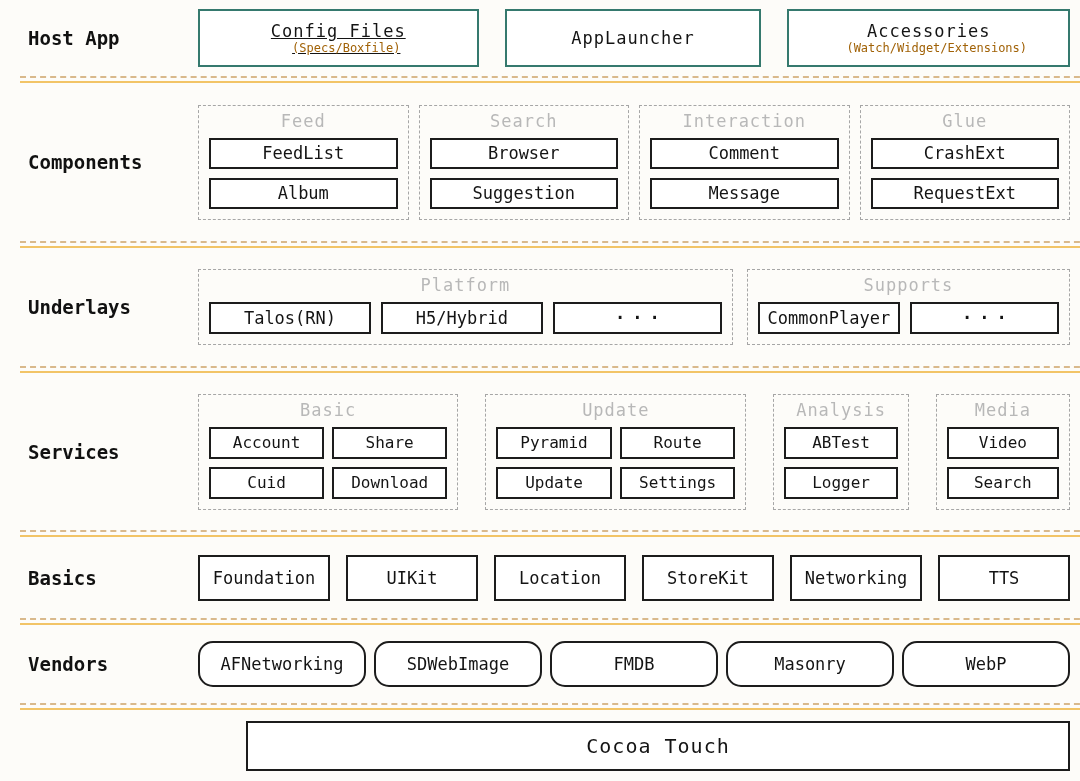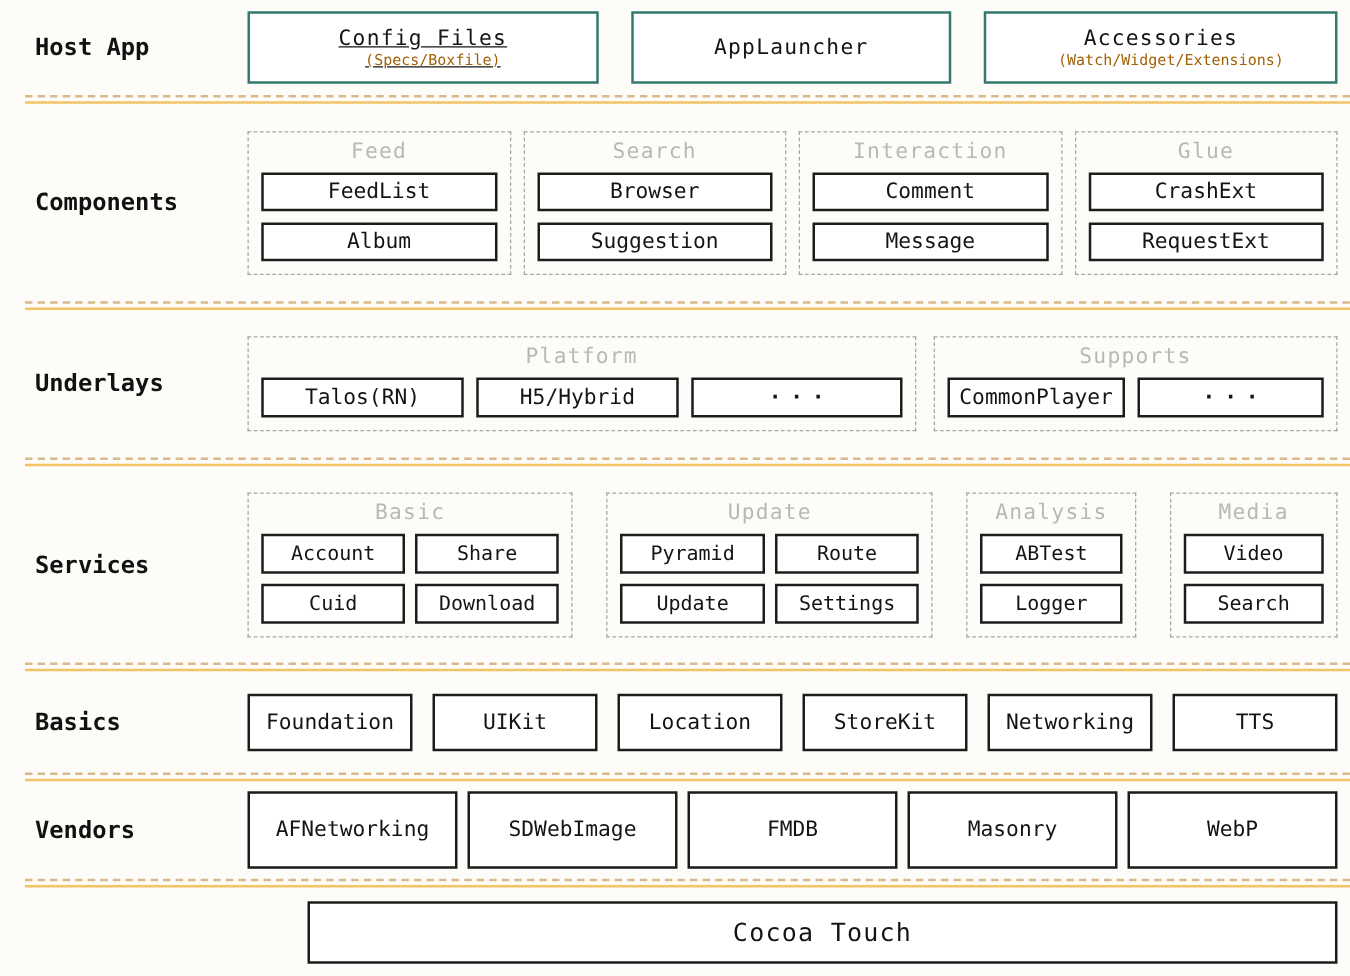--- a/index.html
+++ b/index.html
@@ -83,21 +83,21 @@
   .svc-content .item{height:32px;font-size:16px;}
 
   
   .row-basics{height:81px;}
   .basics-content{display:flex;gap:16px;align-items:center;}
   .basics-content .item{flex:1 0 0;height:46px;}
 
   
   .row-vendors{height:78px;}
   .vendors-content{display:flex;gap:8px;align-items:center;}
-  .vendors-content .item{flex:1 0 0;height:62px;}
+  .vendors-content .item{flex:1 0 0;height:46px;border-radius:15px;}
 
   
   .row-cocoa{height:71px;margin-left:48px;}
   .cocoa-content{display:flex;align-items:center;}
   .cocoa-box{flex:1;height:50px;font-size:20px;letter-spacing:1px;}
 </style>
 </head>
 <body>
 
 <div class="page">

